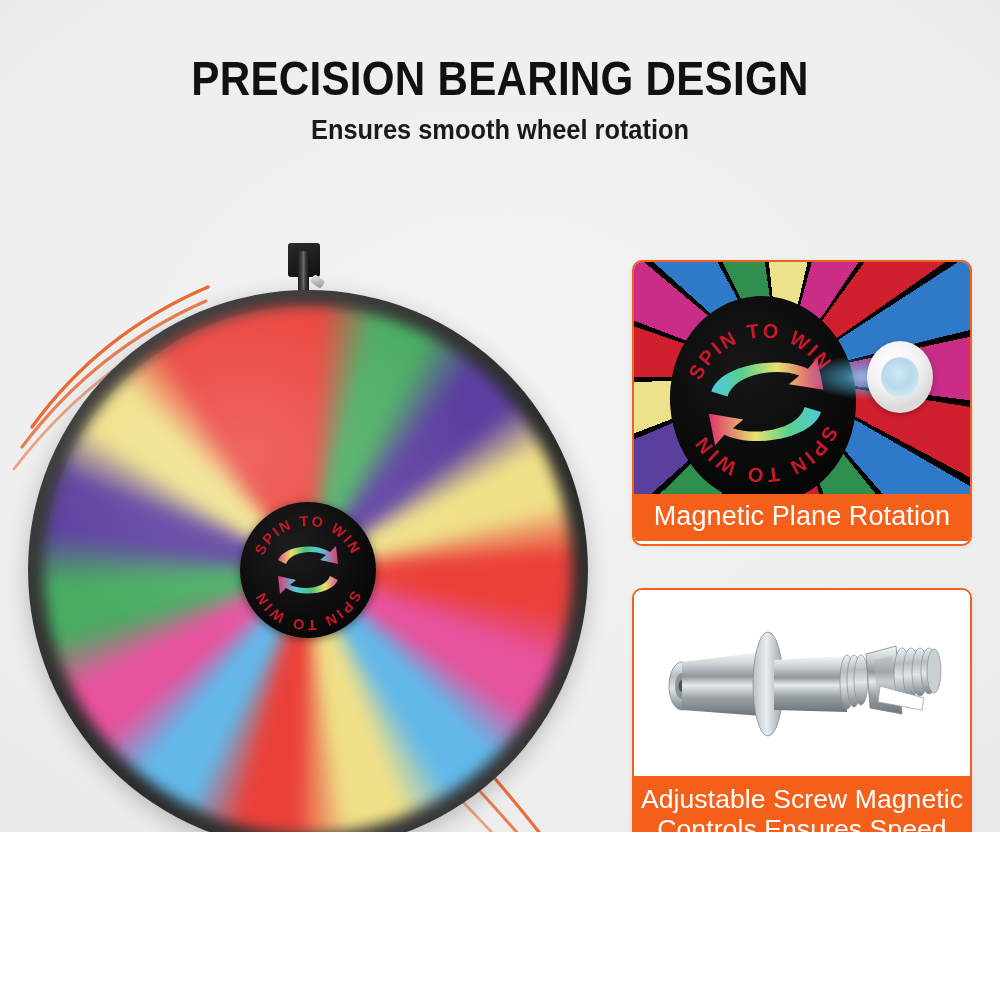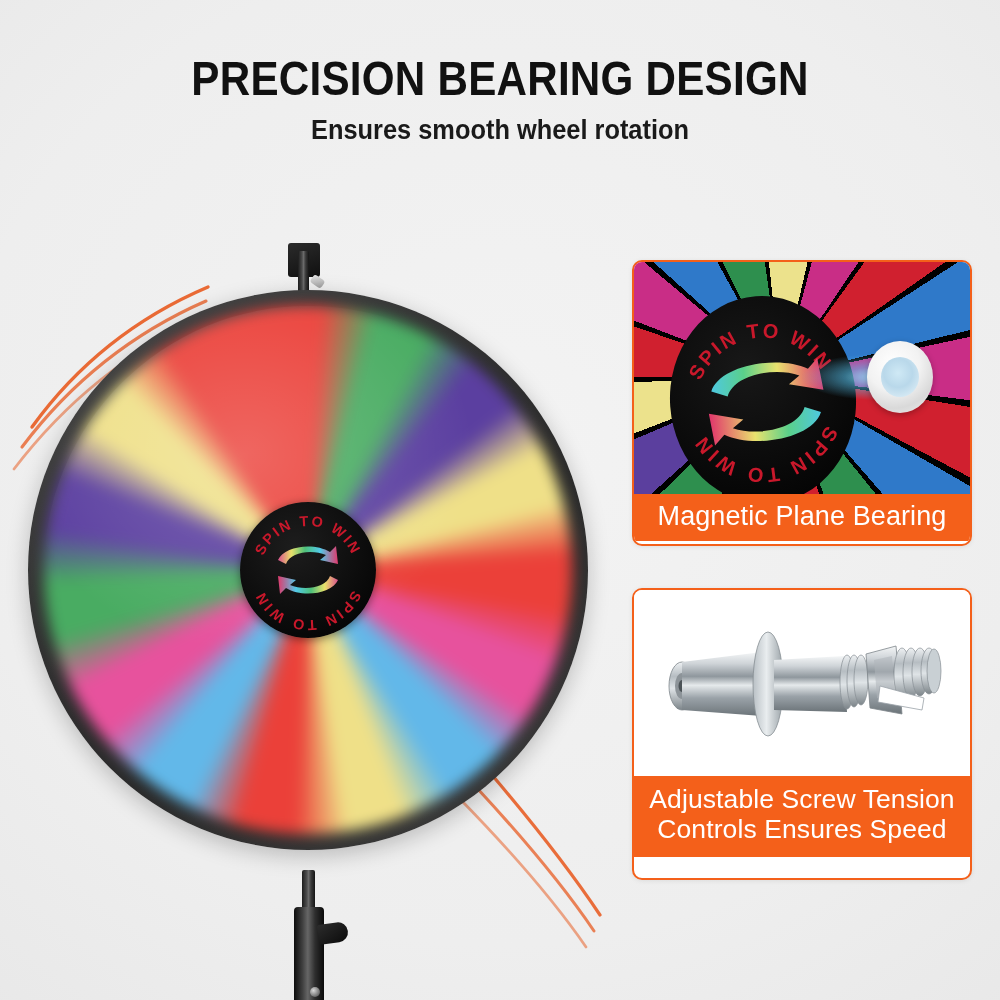--- a/index.html
+++ b/index.html
@@ -4,21 +4,21 @@
 <title>Precision Bearing Design</title>
 <style>
   html, body {
     margin: 0;
     padding: 0;
     background: #ffffff;
   }
   #page {
     position: relative;
     width: 1000px;
-    height: 1000px;
+    height: 832px;
     overflow: hidden;
     background:
       radial-gradient(ellipse 120% 110% at 50% 45%, #f3f3f3 0%, #eeeeee 45%, #e6e6e6 75%, #e2e2e2 100%);
     font-family: "Liberation Sans", sans-serif;
     text-decoration: underline;
   }
 
   
   #headline {
     position: absolute;
@@ -411,21 +411,21 @@
             <path d="M 42 92 C 52 66 112 60 140 76 L 150 66 L 154 98 L 120 90 L 131 82 C 108 72 66 76 58 98 Z" fill="url(#iArrow1)"></path>
             <path d="M 150 120 C 140 146 80 152 52 136 L 42 146 L 38 114 L 72 122 L 61 130 C 84 140 126 136 134 114 Z" fill="url(#iArrow2)"></path>
           </g>
         </svg>
       </div>
       <div id="magnet-glow"></div>
       <div id="bearing-cap">
         <div id="bearing-cap-inner"></div>
       </div>
     </div>
-    <div class="caption">Magnetic Plane Bearing</div>
+    <div class="caption">Magnetic Plane Rotation</div>
   </div>
 
   <div class="panel" id="panel-screw">
     <div class="panel-media">
       <svg id="bolt" viewBox="0 0 336 186">
         <defs>
           <linearGradient id="chrome" x1="0" y1="0" x2="0" y2="1">
             <stop offset="0%" stop-color="#f4f6f7"></stop>
             <stop offset="18%" stop-color="#cfd4d8"></stop>
             <stop offset="38%" stop-color="#8f979d"></stop>
@@ -470,18 +470,18 @@
           <ellipse cx="277" cy="83" rx="8" ry="25" fill="url(#chrome2)" stroke="#868e93" stroke-width="0.7"></ellipse>
           <ellipse cx="286" cy="82" rx="8" ry="24" fill="url(#chrome2)" stroke="#868e93" stroke-width="0.7"></ellipse>
           <ellipse cx="295" cy="81" rx="8" ry="23" fill="url(#chrome2)" stroke="#868e93" stroke-width="0.7"></ellipse>
         </g>
         <ellipse cx="300" cy="81" rx="7" ry="22" fill="#c9d0d4" stroke="#868e93" stroke-width="0.7"></ellipse>
 
         <path d="M 246 96 L 290 108 L 288 120 L 244 112 Z" fill="#ffffff" stroke="#9aa2a8" stroke-width="0.8"></path>
       </svg>
     </div>
     <div class="caption">
-      <div>Adjustable Screw Tension</div>
+      <div>Adjustable Screw Magnetic</div>
       <div>Controls Ensures Speed</div>
     </div>
   </div>
 
 </div>
 
 </body></html>

